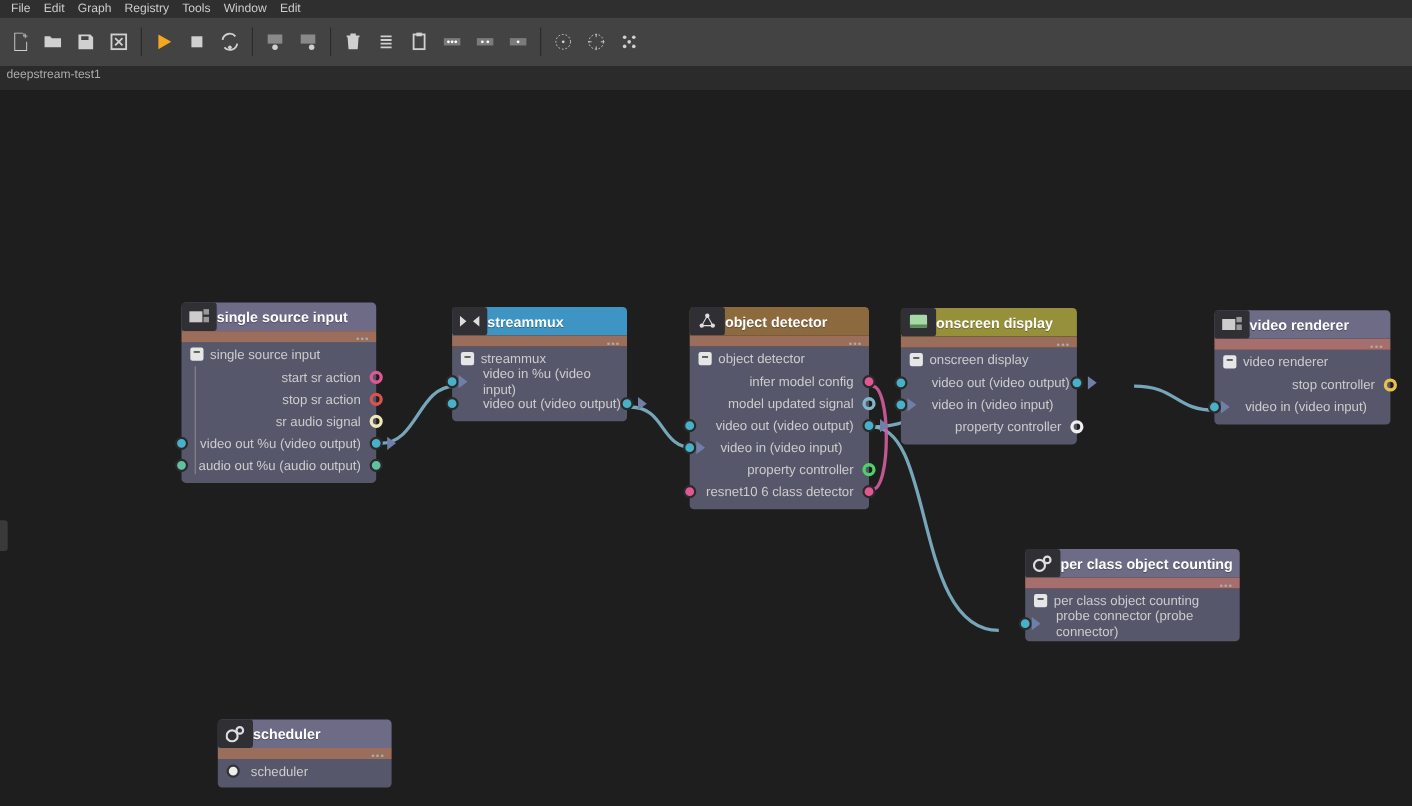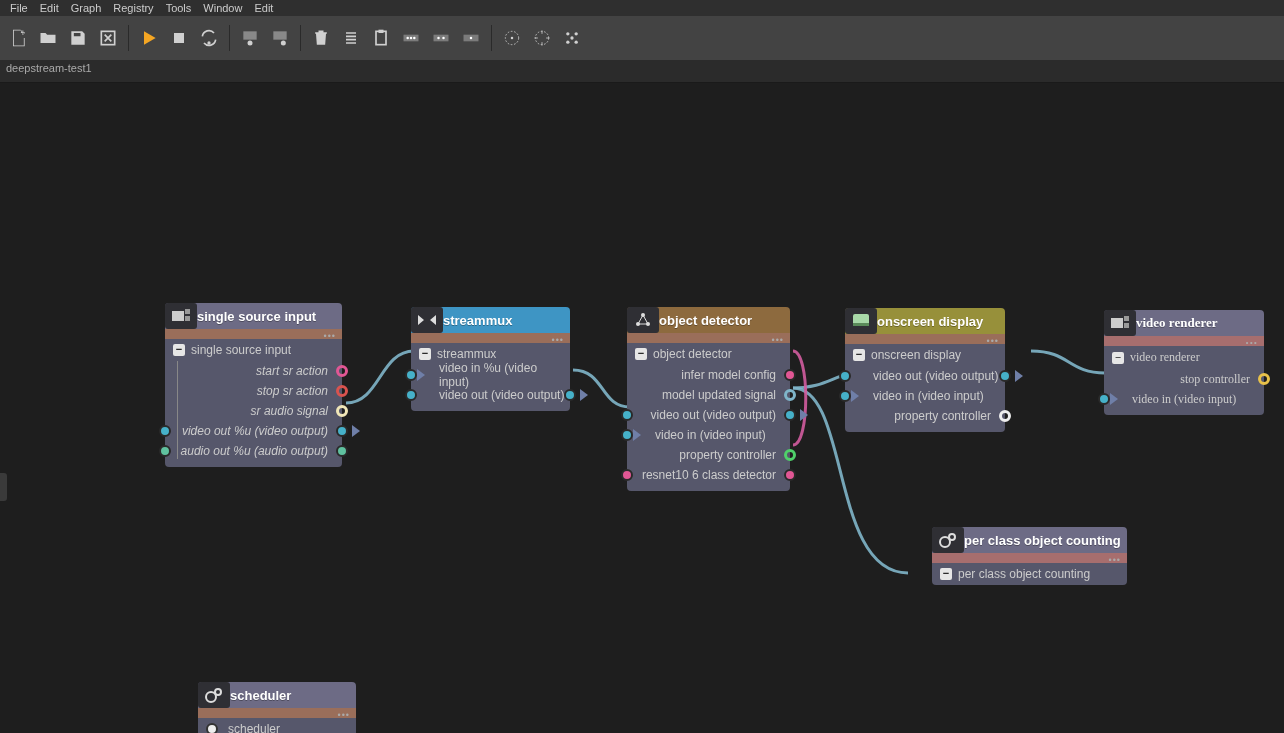--- a/index.html
+++ b/index.html
@@ -11,21 +11,21 @@
   .tbtn{width:28px;height:28px;display:flex;align-items:center;justify-content:center;cursor:default;color:#d0d0d0;}
   .tbtn svg{width:20px;height:20px;}
   .tdiv{width:1px;height:26px;background:#2a2a2a;margin:0 4px;}
   
   .tabstrip{height:18px;background:#2b2b2b;font-size:11px;padding:2px 6px;color:#aaa;border-bottom:1px solid #1a1a1a;}
   
   .canvas{position:relative;width:100%;height:655px;background:#1e1e1e;}
   
   .flytab{position:absolute;left:0;top:390px;width:7px;height:28px;background:#3a3a3a;border-radius:0 3px 3px 0;}
   
-  .node{position:absolute;border-radius:4px;overflow:visible;margin-top:28px;}
+  .node{position:absolute;border-radius:4px;overflow:visible;}
   .node-hdr{height:26px;display:flex;align-items:center;border-radius:4px 4px 0 0;padding-right:6px;position:relative;}
   .node-ico2{width:32px;height:26px;background:#2f2f34;border-radius:3px;display:flex;align-items:center;justify-content:center;color:#ccc;}
   .node-title{font-size:13px;font-weight:600;color:#fff;text-shadow:0 1px 0 rgba(0,0,0,.3);}
   .node-body{background:#56576b;border-radius:0 0 4px 4px;}
   .stripe{height:10px;position:relative;}
   .dots{position:absolute;right:6px;top:2px;color:#aaa;font-size:9px;letter-spacing:1px;}
   .section{padding:4px 8px 4px 8px;font-size:12px;display:flex;align-items:center;gap:6px;}
   .collapse{width:12px;height:12px;background:#e6e6e6;border-radius:2px;color:#222;font-size:11px;line-height:10px;text-align:center;font-weight:bold;}
   .rows{position:relative;}
   .row{height:20px;display:flex;align-items:center;font-size:12px;position:relative;}
@@ -205,21 +205,21 @@
       <span class="node-title">single source input</span>
     </div>
     <div class="stripe" style="background:#9a6e5a;">
         <span class="dots">•••</span>
       </div>
     <div class="node-body">
       <div class="section">
           <span class="collapse">−</span>
           <span>single source input</span>
         </div>
-      <div class="rows" style="padding-bottom:6px;font-style:italic;">
+      <div class="rows" style="padding-bottom:6px;">
         <div class="tree" style="height:98px;top:0;left:12px;"></div>
         <div class="row r">
             <span>start sr action</span>
             <span class="port port-sig" style="right:-6px;top:4px;border-color:#e15794;"></span>
           </div>
         <div class="row r">
             <span>stop sr action</span>
             <span class="port port-sig" style="right:-6px;top:4px;border-color:#d9534f;"></span>
           </div>
         <div class="row r">
@@ -320,21 +320,21 @@
           </div>
         <div class="row r">
             <span class="port" style="left:-6px;top:4px;background:#e15794;border:2px solid #2a2a2a;"></span>
             <span>resnet10 6 class detector</span>
             <span class="port" style="right:-6px;top:4px;background:#e15794;border:2px solid #2a2a2a;"></span>
           </div>
       </div>
     </div>
   </div>
 
-  <div class="node" style="left:845px;top:197px;width:160px;">
+  <div class="node" style="left:819px;top:197px;width:160px;">
     <div class="node-hdr" style="background:#97903a;">
       <div class="node-ico2">
           <svg width="16" height="14" viewBox="0 0 16 14">
             <rect x="0" y="0" width="16" height="12" rx="2" fill="#a8d8a8"></rect>
             <rect x="0" y="9" width="16" height="3" fill="#5a8a5a"></rect>
           </svg>
         </div>
       <span class="node-title">onscreen display</span>
     </div>
     <div class="stripe" style="background:#9a6e5a;">
@@ -358,21 +358,21 @@
             <span style="margin-left:14px">video in (video input)</span>
           </div>
         <div class="row r">
             <span>property controller</span>
             <span class="port port-sig" style="right:-6px;top:4px;border-color:#eee;"></span>
           </div>
       </div>
     </div>
   </div>
 
-  <div class="node" style="left:1104px;top:199px;width:160px;font-family:Liberation Serif, serif;">
+  <div class="node" style="left:1104px;top:199px;width:160px;">
     <div class="node-hdr" style="background:#6d6b85;">
       <div class="node-ico2">
           <svg width="18" height="14" viewBox="0 0 18 14">
             <rect x="0" y="2" width="12" height="10" fill="#ccc"></rect>
             <rect x="13" y="0" width="5" height="5" fill="#999"></rect>
             <rect x="13" y="7" width="5" height="5" fill="#999"></rect>
           </svg>
         </div>
       <span class="node-title">video renderer</span>
     </div>
@@ -409,20 +409,27 @@
       <span class="node-title">per class object counting</span>
     </div>
     <div class="stripe" style="background:#a76e6e;">
         <span class="dots">•••</span>
       </div>
     <div class="node-body">
       <div class="section">
           <span class="collapse">−</span>
           <span>per class object counting</span>
         </div>
+      <div class="rows" style="padding-bottom:6px;">
+        <div class="row l">
+            <span class="port port-video" style="left:-6px;top:4px;"></span>
+            <span class="port-tri r" style="left:6px;top:4px;"></span>
+            <span style="margin-left:14px">probe connector (probe connector)</span>
+          </div>
+      </div>
     </div>
   </div>
 
   <div class="node" style="left:198px;top:571px;width:158px;">
     <div class="node-hdr" style="background:#6d6b85;">
       <div class="node-ico2">
           <svg width="18" height="16" viewBox="0 0 18 16">
             <circle cx="6" cy="10" r="5" fill="none" stroke="#ddd" stroke-width="2"></circle>
             <circle cx="13" cy="5" r="3" fill="none" stroke="#ddd" stroke-width="2"></circle>
           </svg>

